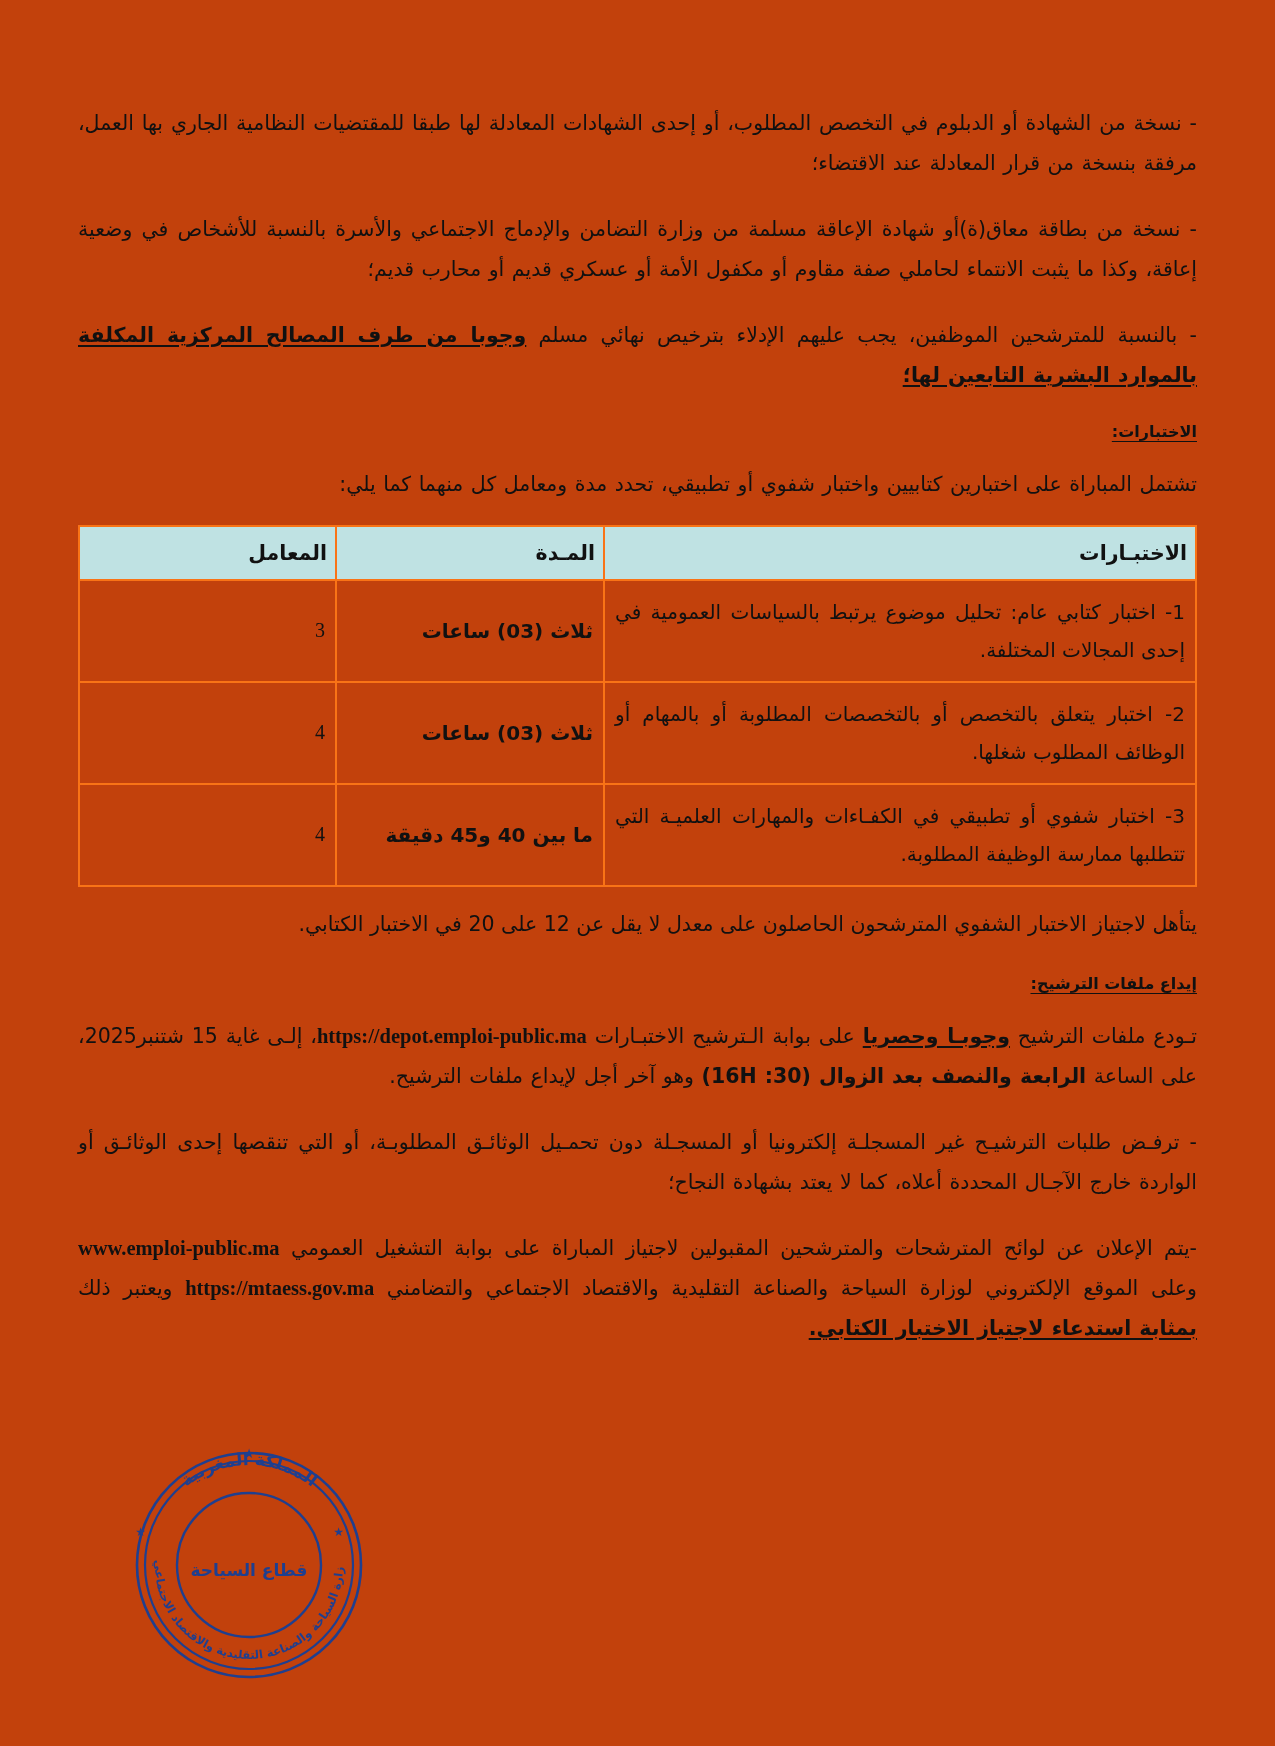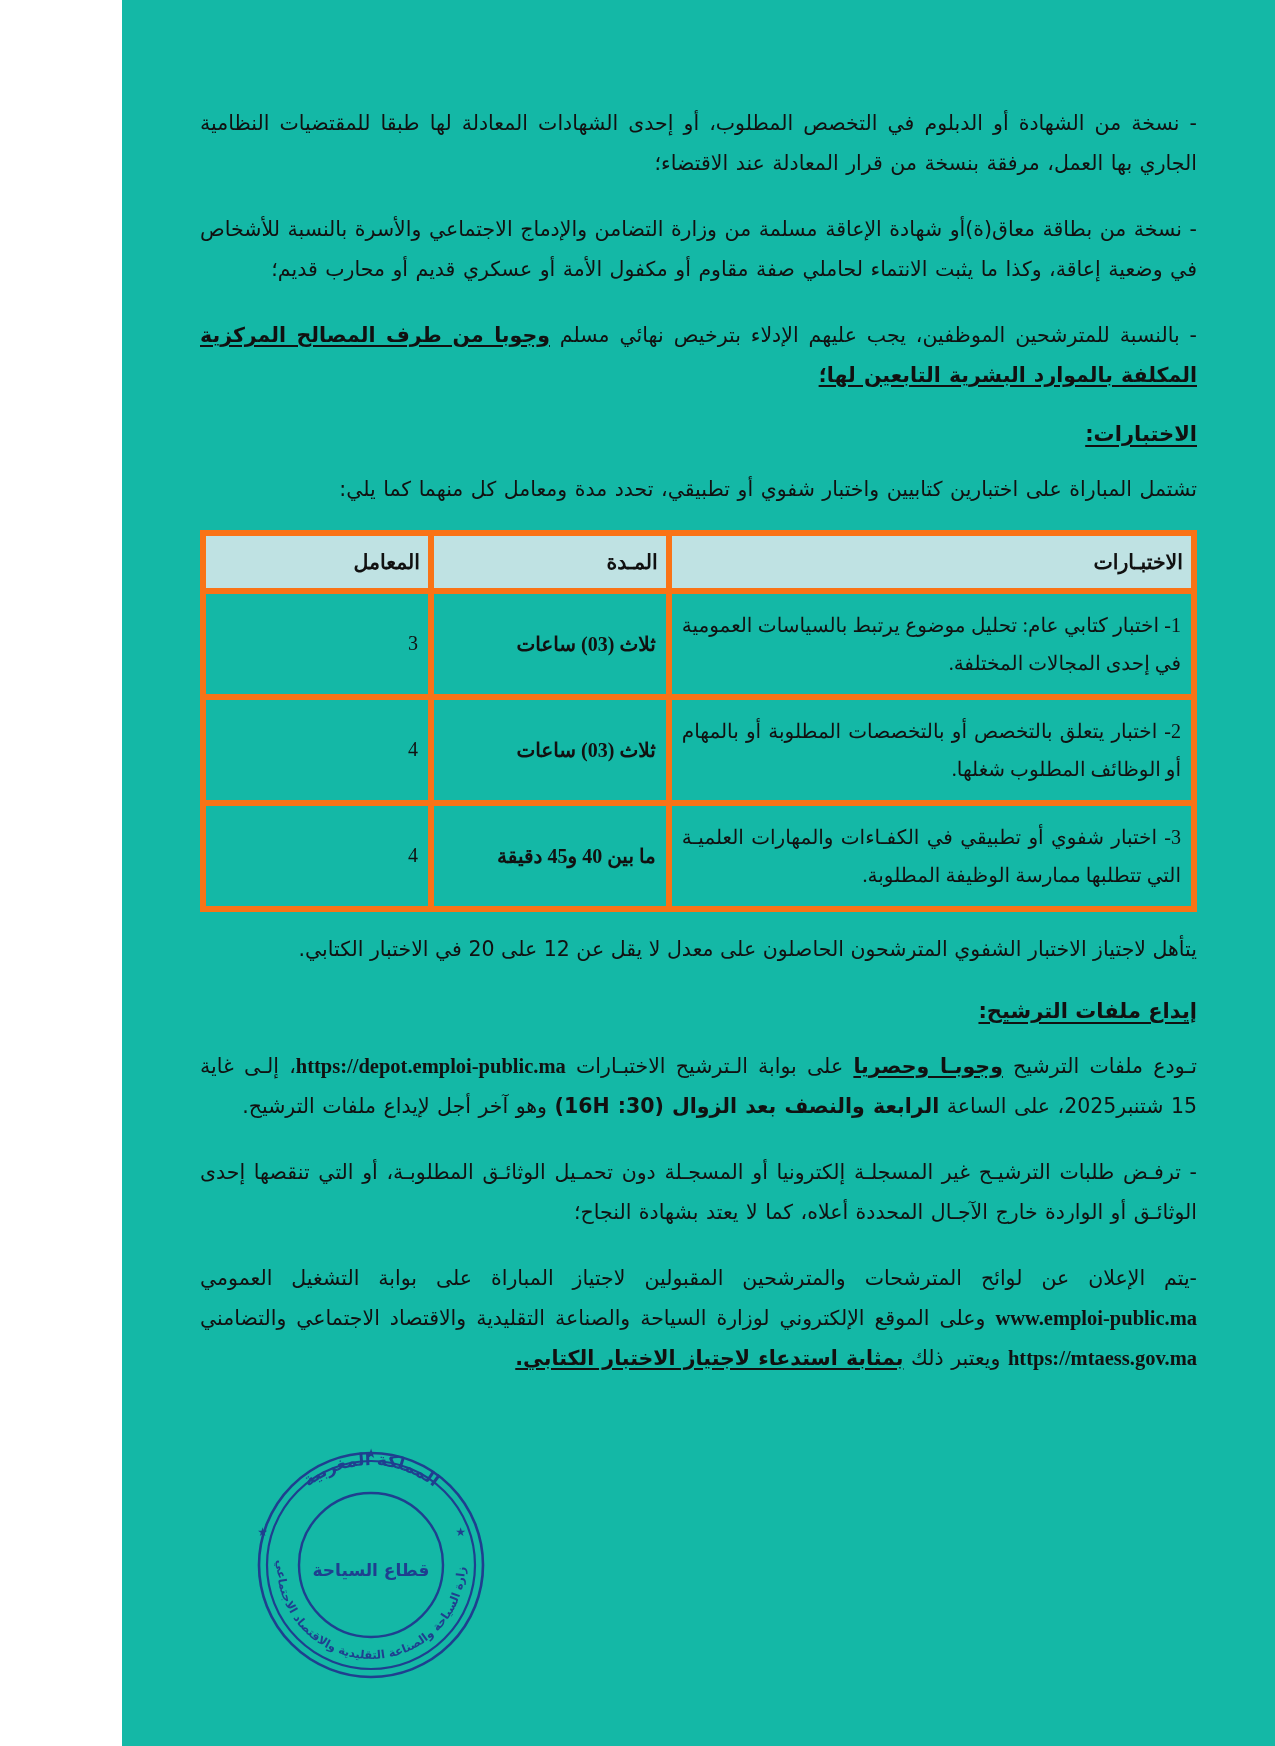--- a/index.html
+++ b/index.html
@@ -6,46 +6,46 @@
   body{
     width:1275px;
     min-height:1746px;
     background:#ffffff;
     font-family:"DejaVu Sans", sans-serif;
     color:#111111;
     position:relative;
   }
   .page{
     position:relative;
-    width:1153px;
+    width:1275px;
     height:1746px;
     box-sizing:border-box;
     padding:104px 78px 32px 78px;
-    background:#14b8a6;
+    background:#c2410c;
   }
   .doc-body{
     direction:rtl;
     text-align:justify;
     text-align-last:right;
   }
   p.para{
     margin:0 0 26px 0;
     font-size:20.5px;
     line-height:1.95;
     letter-spacing:0px;
     text-align:justify;
     text-align-last:right;
     word-spacing:1px;
   }
   p.para.tight{margin-bottom:20px;}
   .u-bold{font-weight:bold;text-decoration:underline;text-underline-offset:3px;}
   .b{font-weight:bold;}
   .heading{
     margin:4px 0 24px 0;
-    font-size:21px;
+    font-size:16px;
     font-weight:bold;
     text-decoration:underline;
     text-underline-offset:4px;
     text-align:left;
     direction:rtl;
   }
   .ltr{
     direction:ltr;
     unicode-bidi:isolate;
     display:inline-block;
@@ -54,25 +54,24 @@
   }
   
   table.exams{
     border-collapse:collapse;
     width:100%;
     margin:16px 0 18px 0;
     direction:rtl;
     table-layout:fixed;
   }
   table.exams th, table.exams td{
-    border:6px solid #f97316;
+    border:2px solid #f97316;
     padding:12px 10px;
     font-size:20px;
     vertical-align:middle;
-    font-family:Liberation Serif, serif;
   }
   table.exams thead th{
     background:#bfe2e3;
     font-weight:bold;
     text-align:center;
     font-size:20.5px;
     padding:14px 8px;
   }
   col.c-exam{width:53%;}
   col.c-dur{width:24%;}

